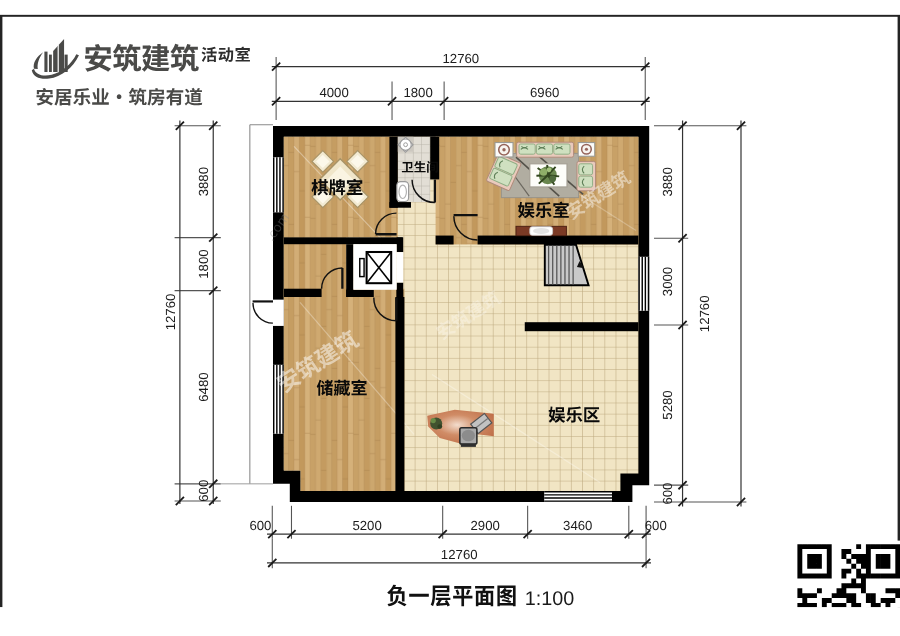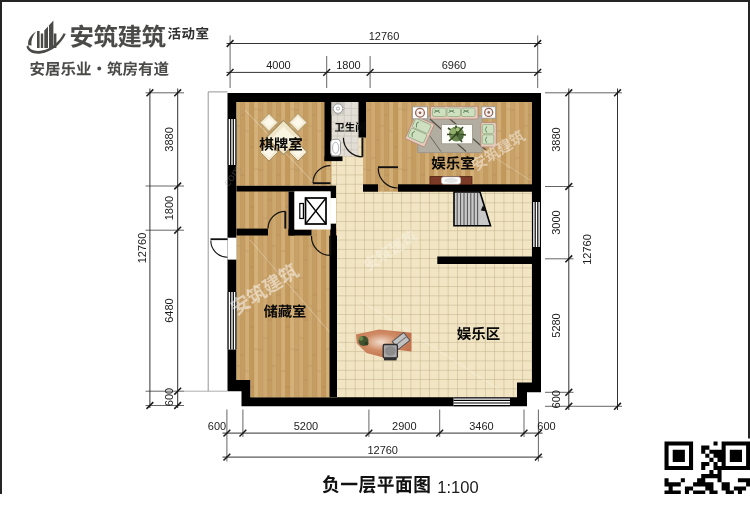--- a/index.html
+++ b/index.html
@@ -1,15 +1,15 @@
 <!DOCTYPE html>
 <html><head><meta charset="utf-8">
 <style>
 html,body{margin:0;padding:0;background:#fff;}
-#page{position:relative;width:750px;height:494px;overflow:hidden;background:#fff;}
+#page{position:relative;width:750px;height:494px;overflow:hidden;background:#fff;margin-top:12px;}
 </style></head>
 <body>
 <div id="page">
 <svg width="750" height="530" viewBox="0 0 750 530" font-family="Liberation Sans, sans-serif">
 
 <defs>
 <pattern id="wood" x="236" y="102" width="36" height="60" patternUnits="userSpaceOnUse">
   <rect width="36" height="60" fill="#cba56c"></rect>
           <rect x="0.0" y="0" width="4.5" height="60" fill="#cca76e"></rect>
           <rect x="4.5" y="0" width="4.5" height="60" fill="#c59d62"></rect>

